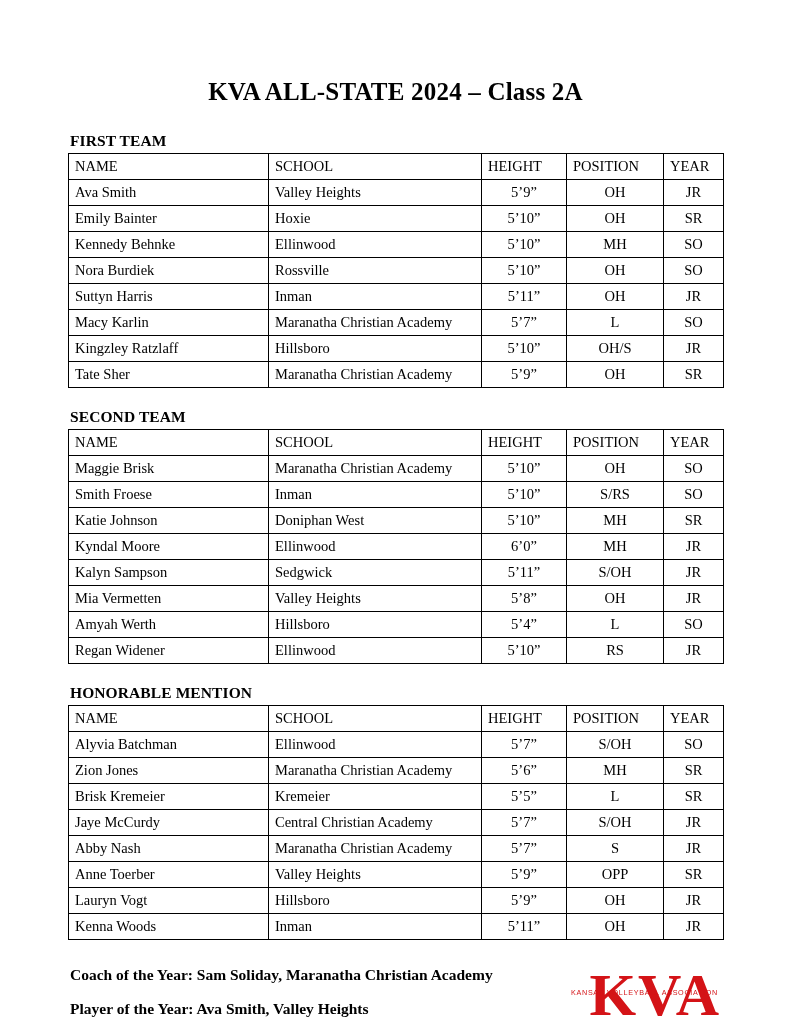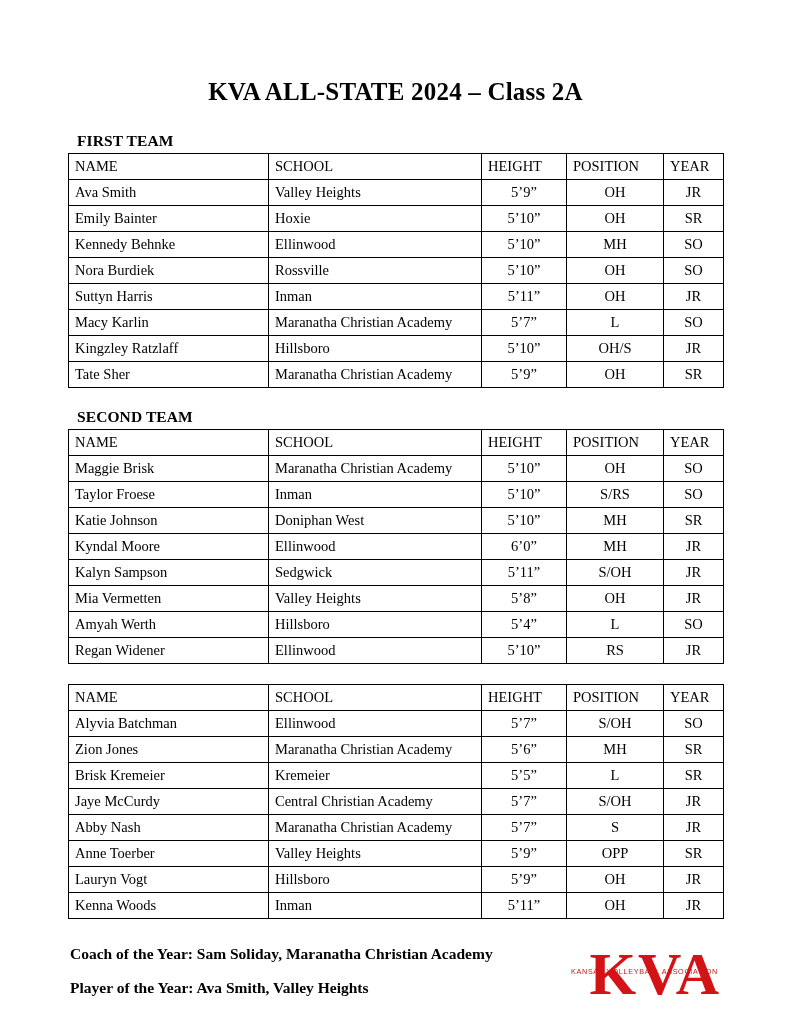--- a/index.html
+++ b/index.html
@@ -28,21 +28,21 @@
     font-weight: bold;
     margin: 18px 0 26px 0;
     letter-spacing: 0.2px;
   }
   .section {
     margin-bottom: 20px;
   }
   .section-heading {
     font-size: 15.5px;
     font-weight: bold;
-    margin: 0 0 3px 9px;
+    margin: 0 0 3px 2px;
     letter-spacing: 0.1px;
   }
   table.roster {
     border-collapse: collapse;
     width: 655px;
     table-layout: fixed;
   }
   table.roster td, table.roster th {
     border: 1px solid #000000;
     font-size: 14.5px;
@@ -210,21 +210,21 @@
       </thead>
       <tbody>
         <tr>
           <td>Maggie Brisk</td>
           <td>Maranatha Christian Academy</td>
           <td class="center">5’10”</td>
           <td class="center">OH</td>
           <td class="center">SO</td>
         </tr>
         <tr>
-          <td>Taylor Froese</td>
+          <td>Smith Froese</td>
           <td>Inman</td>
           <td class="center">5’10”</td>
           <td class="center">S/RS</td>
           <td class="center">SO</td>
         </tr>
         <tr>
           <td>Katie Johnson</td>
           <td>Doniphan West</td>
           <td class="center">5’10”</td>
           <td class="center">MH</td>
@@ -263,20 +263,21 @@
           <td>Ellinwood</td>
           <td class="center">5’10”</td>
           <td class="center">RS</td>
           <td class="center">JR</td>
         </tr>
       </tbody>
     </table>
   </div>
 
   <div class="section">
+    <div class="section-heading">HONORABLE MENTION</div>
     <table class="roster">
       <colgroup>
         <col class="c-name">
           <col class="c-school">
           <col class="c-height">
           <col class="c-position">
           <col class="c-year">
       </colgroup>
       <thead>
         <tr>

